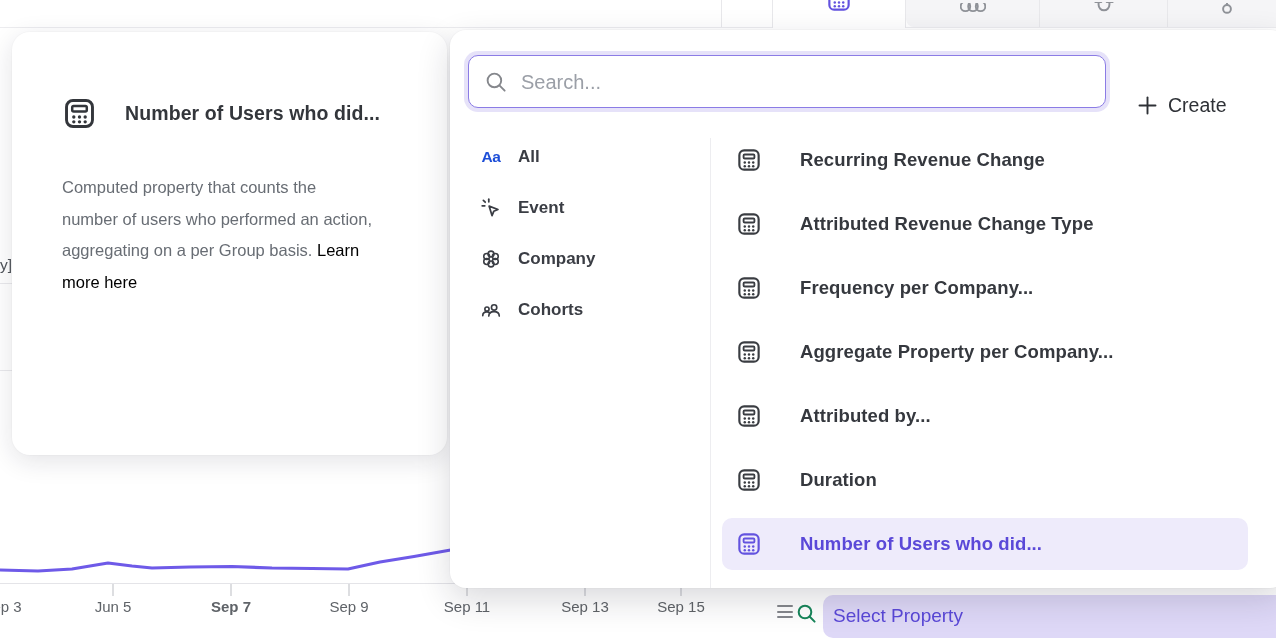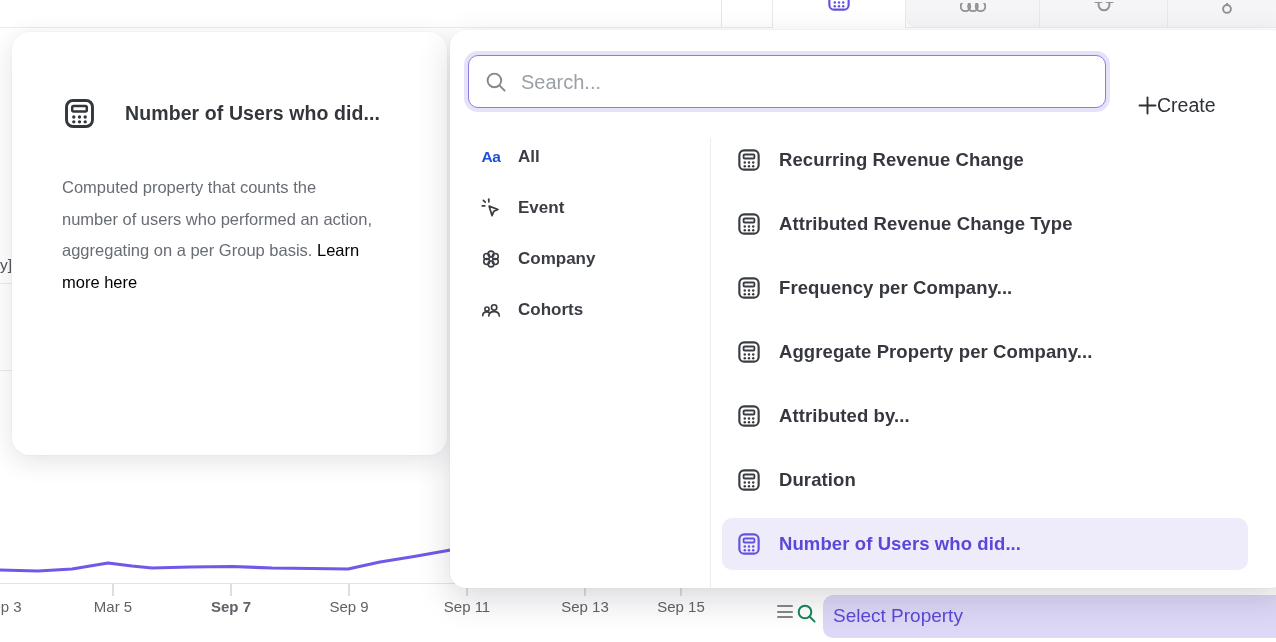--- a/index.html
+++ b/index.html
@@ -43,36 +43,36 @@
 
   
   .panel{position:absolute;left:450px;top:30px;width:836px;height:558px;background:#fff;border-radius:16px;
          box-shadow:0 12px 34px rgba(25,25,46,.16), 0 0 0 1px rgba(0,0,0,.02);z-index:20;}
   .search-wrap{position:absolute;left:18px;top:25px;width:638px;height:53px;box-sizing:border-box;
          border:1.5px solid #8b7ce5;border-radius:10px;box-shadow:0 0 0 4px rgba(139,124,229,.22);background:#fff;}
   .search-wrap svg{position:absolute;left:16px;top:15px;}
   .search-wrap input{position:absolute;left:50px;top:0;width:560px;height:100%;border:none;outline:none;
          font-size:20px;font-family:inherit;color:#000000;background:transparent;}
   .search-wrap input::placeholder{color:#9b9fa7;}
-  .create-btn{position:absolute;left:688px;top:64px;display:flex;align-items:center;cursor:pointer;color:#2e3136;}
+  .create-btn{position:absolute;left:688px;top:64px;display:flex;align-items:center;gap:11px;cursor:pointer;color:#2e3136;}
   .create-btn .lbl{font-size:19.5px;font-weight:500;}
 
   #category-list{position:absolute;left:16px;top:104px;width:230px;}
   .cat-row{position:relative;height:45px;margin-bottom:6px;border-radius:8px;display:flex;align-items:center;
            padding-left:14px;box-sizing:border-box;cursor:pointer;color:#3a3d44;}
   .cat-row.selected{background:#edeafa;color:#5a48d8;}
   .cat-row .icbox{width:22px;height:22px;margin-right:16px;display:flex;align-items:center;justify-content:center;color:#3a3d44;}
   .cat-row.selected .icbox{color:#6353df;}
   .cat-row .lbl{font-size:17px;font-weight:600;}
   .aa{font-size:15.5px;font-weight:700;letter-spacing:-.5px;color:#1d4ed8;}
   .panel-vline{position:absolute;left:260px;top:108px;height:450px;width:1px;background:#ededf0;}
 
   #property-list{position:absolute;left:272px;top:104px;width:526px;}
   .prop-row{position:relative;height:52px;margin-bottom:12px;border-radius:10px;display:flex;align-items:center;
-            padding-left:14px;box-sizing:border-box;cursor:pointer;color:#35383e;}
+            padding-left:14px;box-sizing:border-box;cursor:pointer;color:#35383e;gap:21px;}
   .prop-row.selected{background:#eeebfb;color:#5a48d8;}
   .prop-row .icbox{width:26px;height:26px;margin-right:17px;color:#3a3d42;}
   .prop-row.selected .icbox{color:#6353df;}
   .prop-row .lbl{font-size:18.5px;font-weight:600;letter-spacing:.1px;}
 
   .ic{display:block;}
 </style>
 </head>
 <body>
 
@@ -130,21 +130,21 @@
         <line x1="231" x2="231" y1="584" y2="596"></line>
         <line x1="349" x2="349" y1="584" y2="596"></line>
         <line x1="467" x2="467" y1="584" y2="596"></line>
         <line x1="585" x2="585" y1="584" y2="596"></line>
         <line x1="681" x2="681" y1="584" y2="596"></line>
       </g>
     <polyline id="series-line" fill="none" stroke-width="3.2" stroke-linecap="round" stroke-linejoin="round" points="0,570 38,571 72,569 108,563 132,566 152,568 190,567 232,566.5 272,568 312,568.5 348,569 380,562 414,556.5 462,548" stroke="#6e5ae8"></polyline>
   </svg>
   <div id="x-labels">
       <span style="left: 2px;">Sep 3</span>
-      <span style="left: 113px;">Mar 5</span>
+      <span style="left: 113px;">Jun 5</span>
       <span style="left: 231px; font-weight: bold;">Sep 7</span>
       <span style="left: 349px;">Sep 9</span>
       <span style="left: 467px;">Sep 11</span>
       <span style="left: 585px;">Sep 13</span>
       <span style="left: 681px;">Sep 15</span>
     </div>
 
   <div class="sel-row">
     <div class="burger">
         <i></i>

